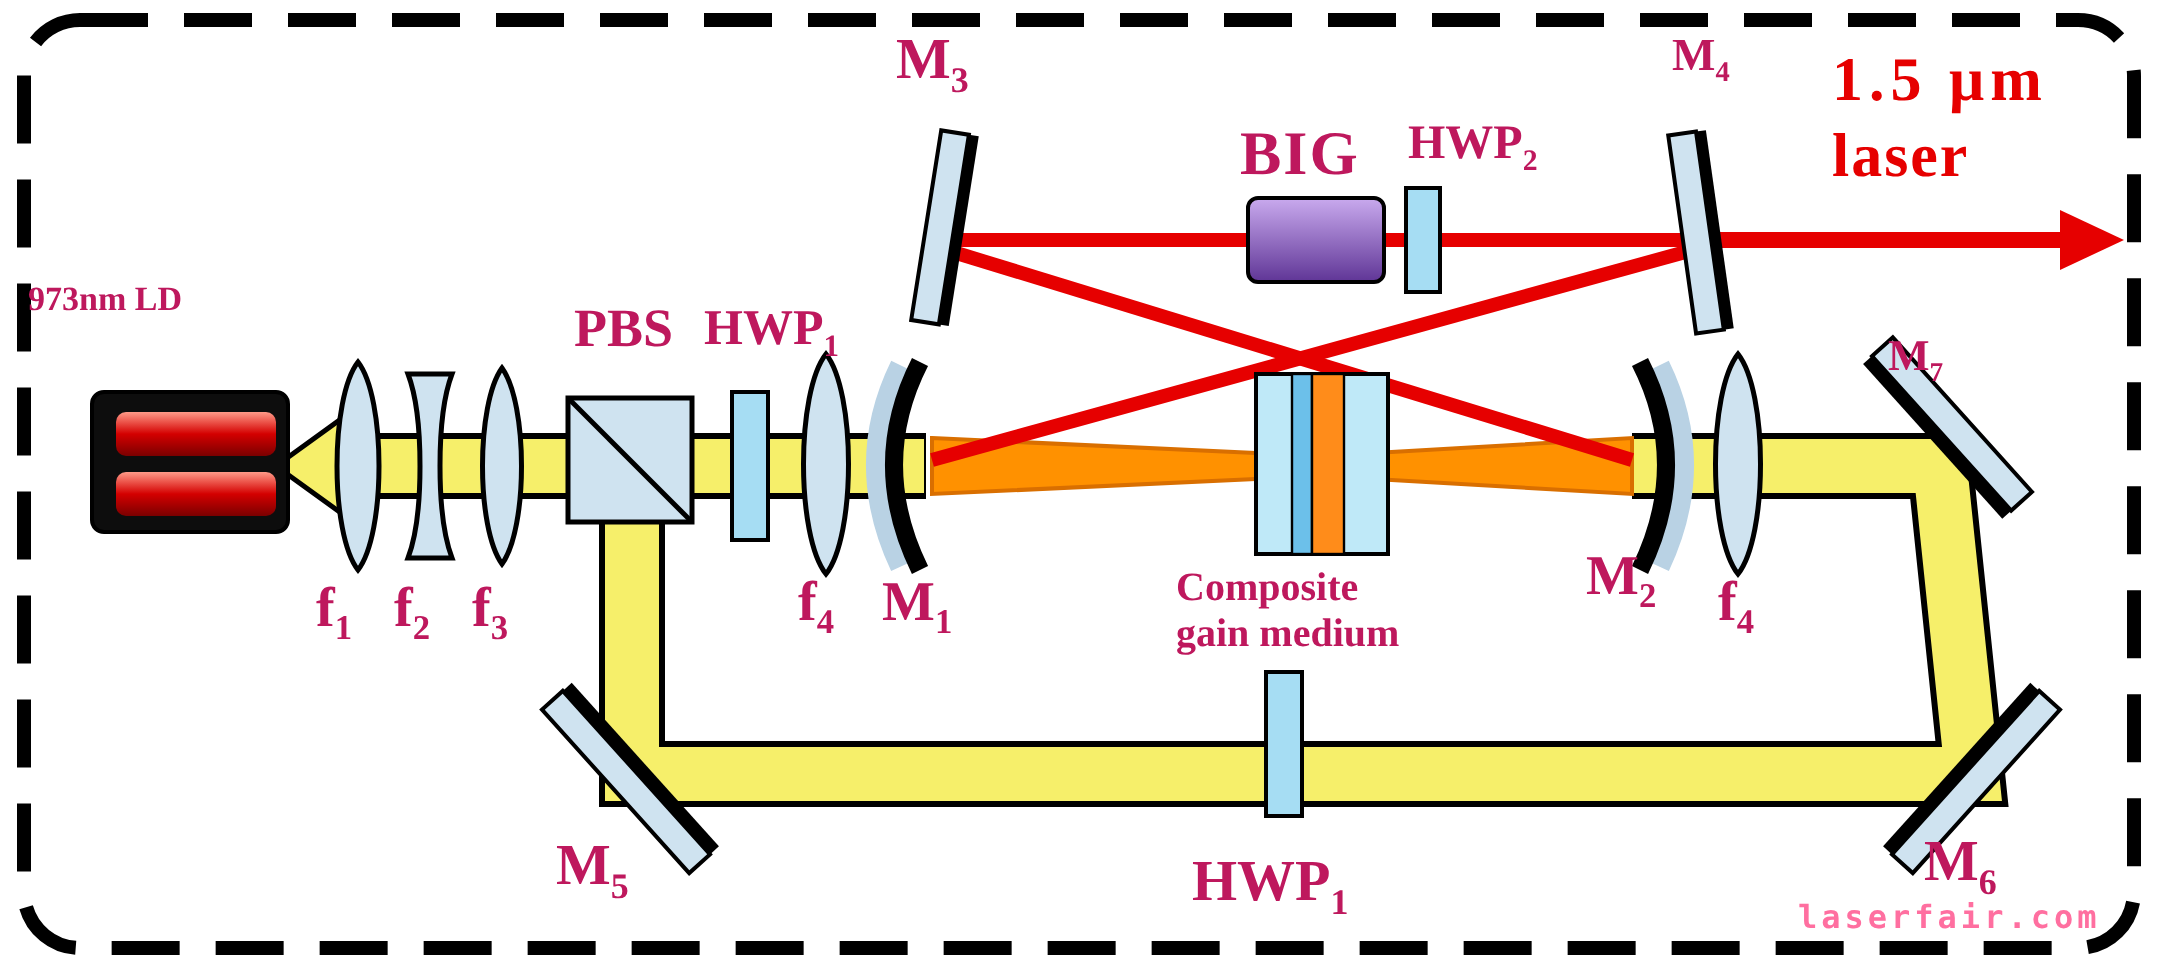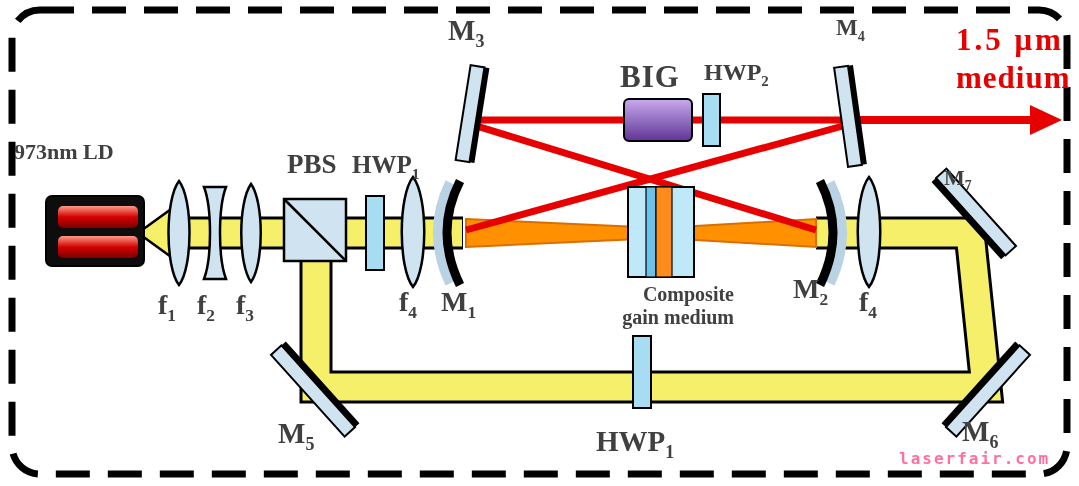--- a/index.html
+++ b/index.html
@@ -9,33 +9,33 @@
     width: 1079px;
     height: 486px;
     background: #ffffff;
     overflow: hidden;
     font-family: "Liberation Serif", "DejaVu Serif", serif;
   }
   .stage svg { position: absolute; left: 0; top: 0; }
   .lbl {
     position: absolute;
     font-weight: bold;
-    color: #404040;
+    color: #be185d;
     white-space: nowrap;
     line-height: 1;
   }
   .lbl sub { font-size: 0.62em; line-height: 0; }
-  .red { color: var(--laser-label-color, #e60000); margin-left: 40px; }
+  .red { color: var(--laser-label-color, #e60000); }
   .watermark {
     font-family: "DejaVu Sans Mono", "Liberation Mono", monospace;
     font-weight: bold;
     letter-spacing: 2px;
     color: var(--watermark-color, #ff6fa0);
   }
-  .caption-2line { text-align: right; }
+  .caption-2line { text-align: left; }
 </style>
 </head>
 <body>
 
 <div class="stage">
 
   <svg width="1079" height="486" viewBox="0 0 1079 486">
     <defs>
       <linearGradient id="gradRed" x1="0" y1="0" x2="0" y2="1">
         <stop offset="0" stop-color="#ff9a88"></stop>
@@ -132,36 +132,36 @@
     </g>
 
     <g transform="translate(313,391) rotate(-42)">
       <rect x="-7" y="-55" width="14" height="110" style="fill:var(--optic-fill)" stroke="#000" stroke-width="2"></rect>
       <rect x="7" y="-55" width="6" height="110" fill="#000"></rect>
     </g>
 
     <rect x="633" y="336" width="18" height="72" style="fill:var(--waveplate-fill)" stroke="#000" stroke-width="2"></rect>
   </svg>
 
-  <div class="lbl" style="left:14px;top:141px;font-size:22px">973nm LD</div>
+  <div class="lbl" style="left:14px;top:141px;font-size:17px">973nm LD</div>
 
   <div class="lbl" style="left:287px;top:151px;font-size:27px">PBS</div>
 
   <div class="lbl" style="left:352px;top:152px;font-size:25px"><span>HWP</span><sub>1</sub></div>
 
   <div class="lbl" style="left:448px;top:16px;font-size:29px"><span>M</span><sub>3</sub></div>
 
   <div class="lbl" style="left:620px;top:61px;font-size:31px;letter-spacing:1px">BIG</div>
 
   <div class="lbl" style="left:704px;top:60px;font-size:24px"><span>HWP</span><sub>2</sub></div>
 
   <div class="lbl" style="left:836px;top:16px;font-size:23px"><span>M</span><sub>4</sub></div>
 
   <div class="lbl red" style="left:916px;top:24px;font-size:31px;letter-spacing:3px">1.5 μm</div>
-  <div class="lbl red" style="left:916px;top:62px;font-size:31px;letter-spacing:1px">medium</div>
+  <div class="lbl red" style="left:916px;top:62px;font-size:31px;letter-spacing:1px">laser</div>
 
   <div class="lbl" style="left:158px;top:291px;font-size:28px"><span>f</span><sub>1</sub></div>
   <div class="lbl" style="left:197px;top:291px;font-size:28px"><span>f</span><sub>2</sub></div>
   <div class="lbl" style="left:236px;top:291px;font-size:28px"><span>f</span><sub>3</sub></div>
 
   <div class="lbl" style="left:399px;top:288px;font-size:28px"><span>f</span><sub>4</sub></div>
   <div class="lbl" style="left:441px;top:288px;font-size:28px"><span>M</span><sub>1</sub></div>
 
   <div class="lbl caption-2line" style="left:588px;top:283px;width:146px;font-size:20px;line-height:23px">
     <div>Composite</div>

